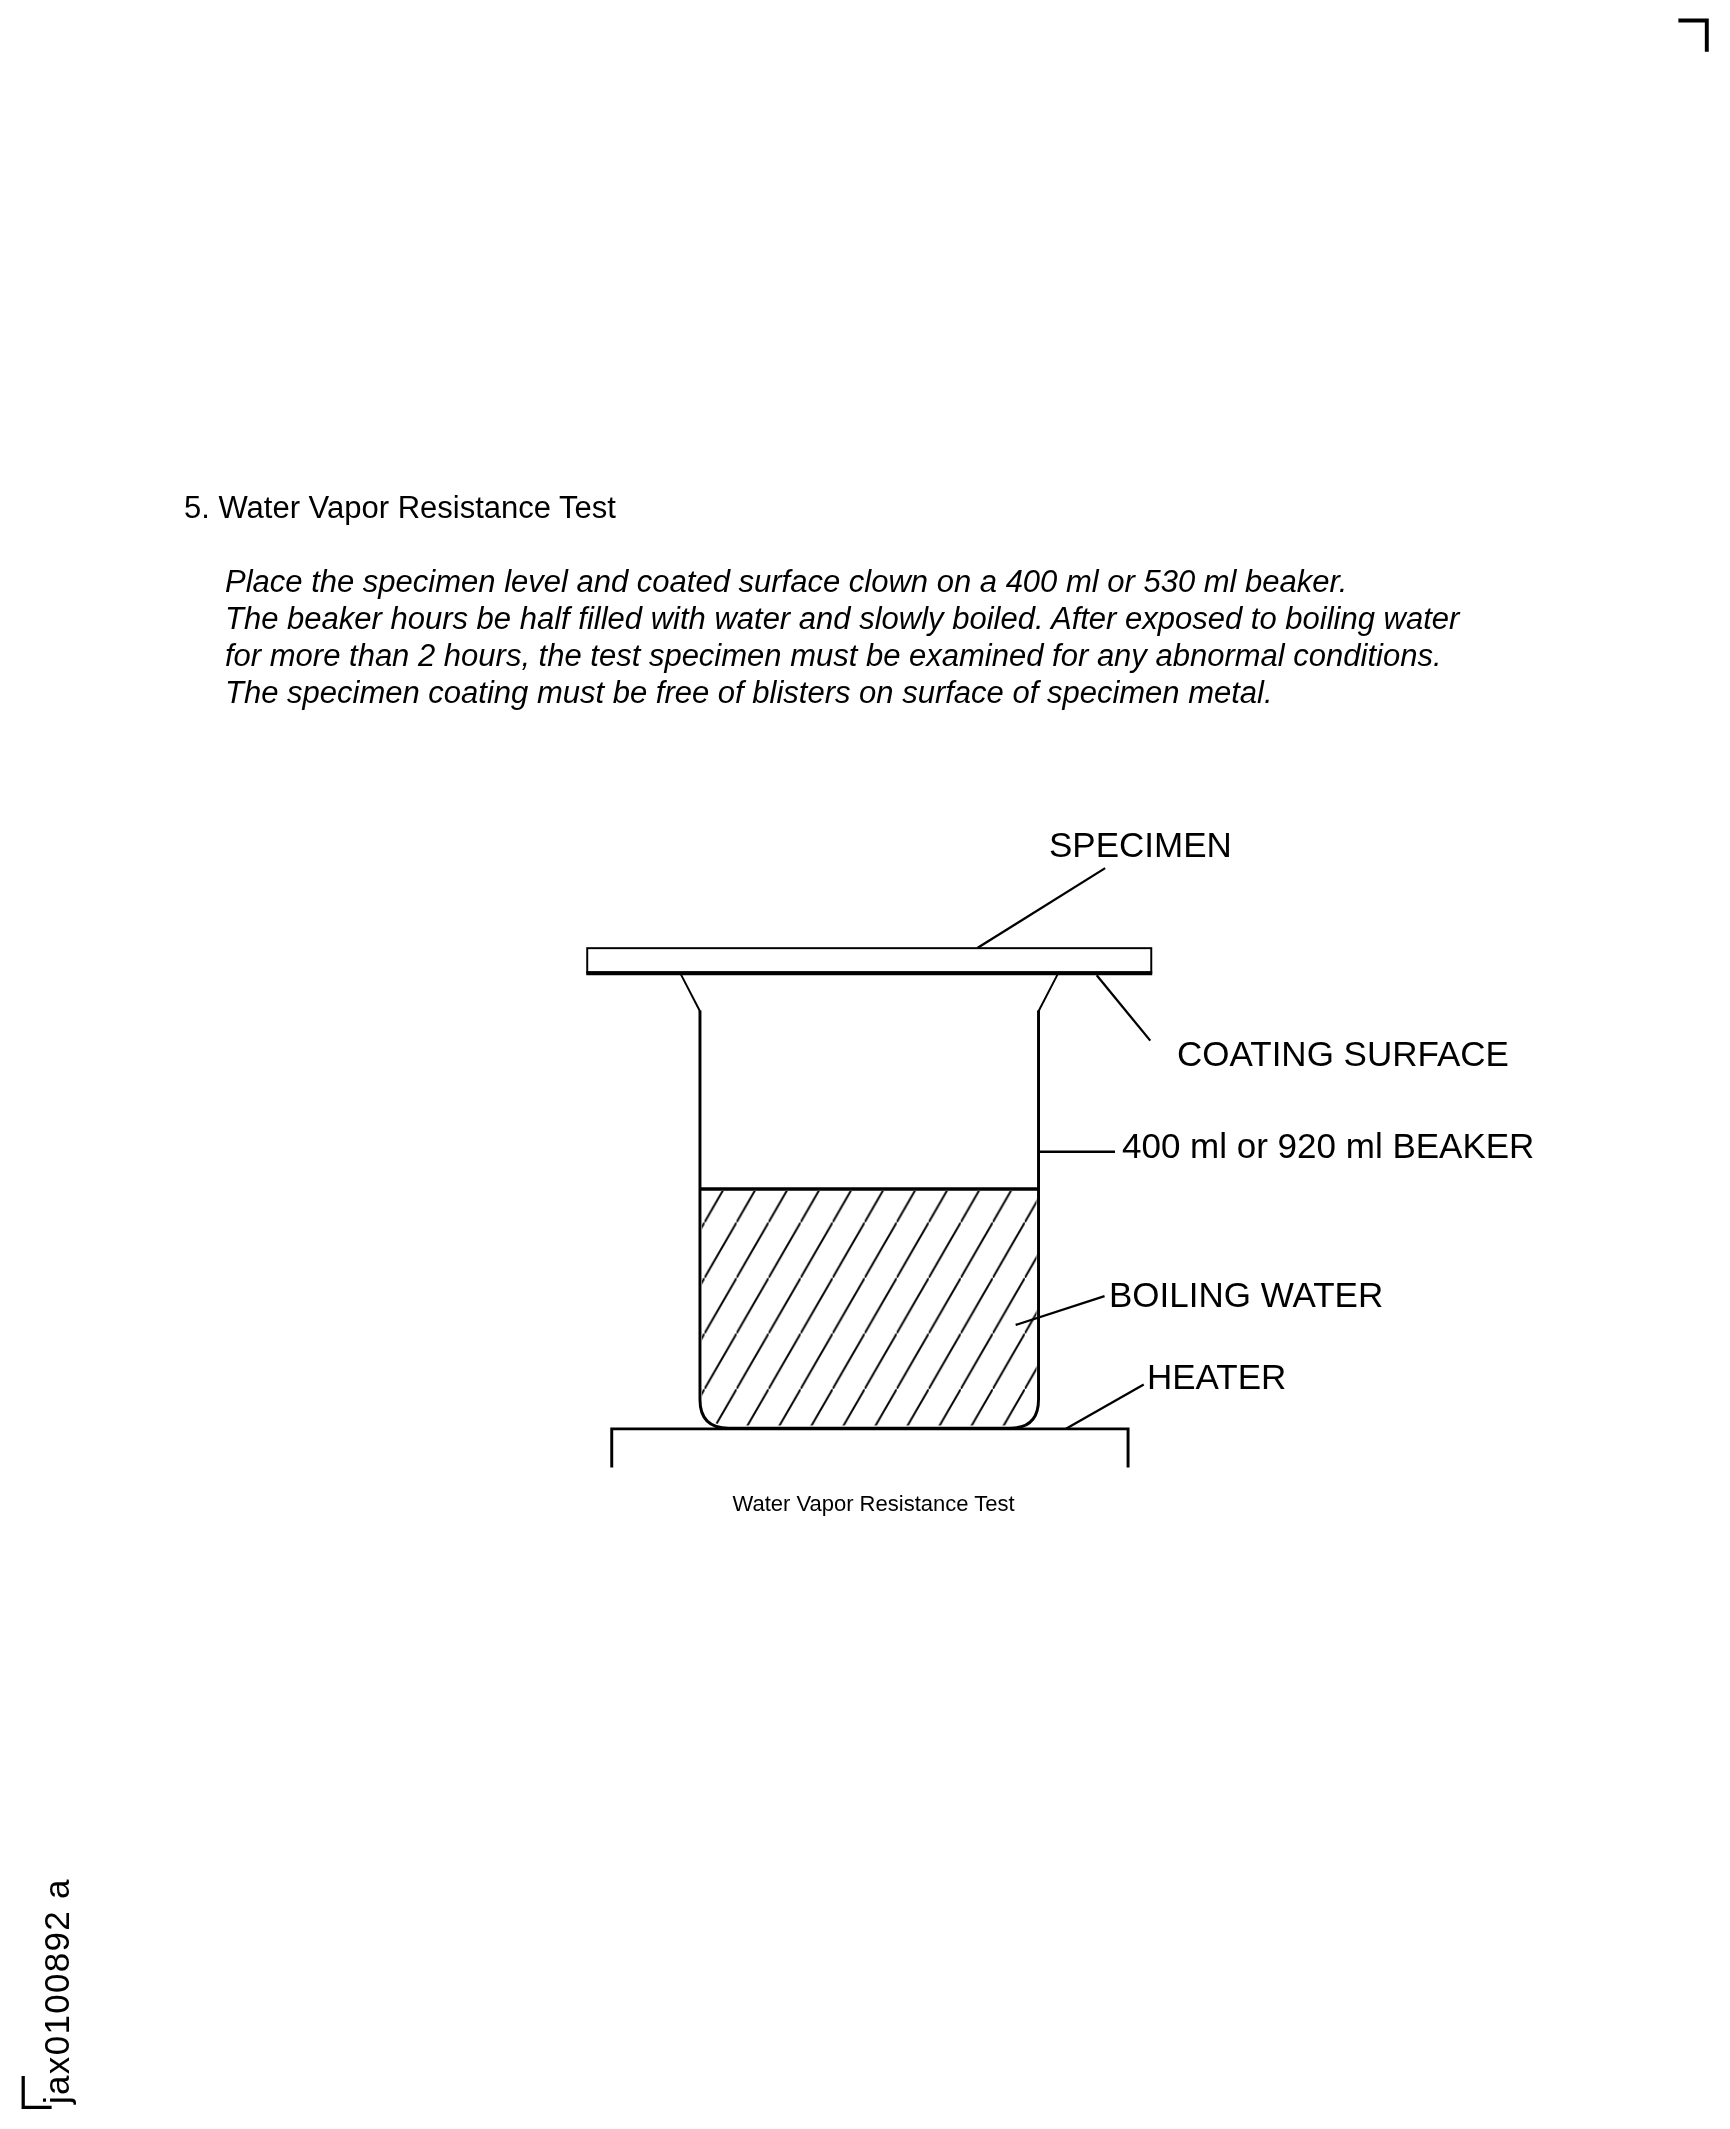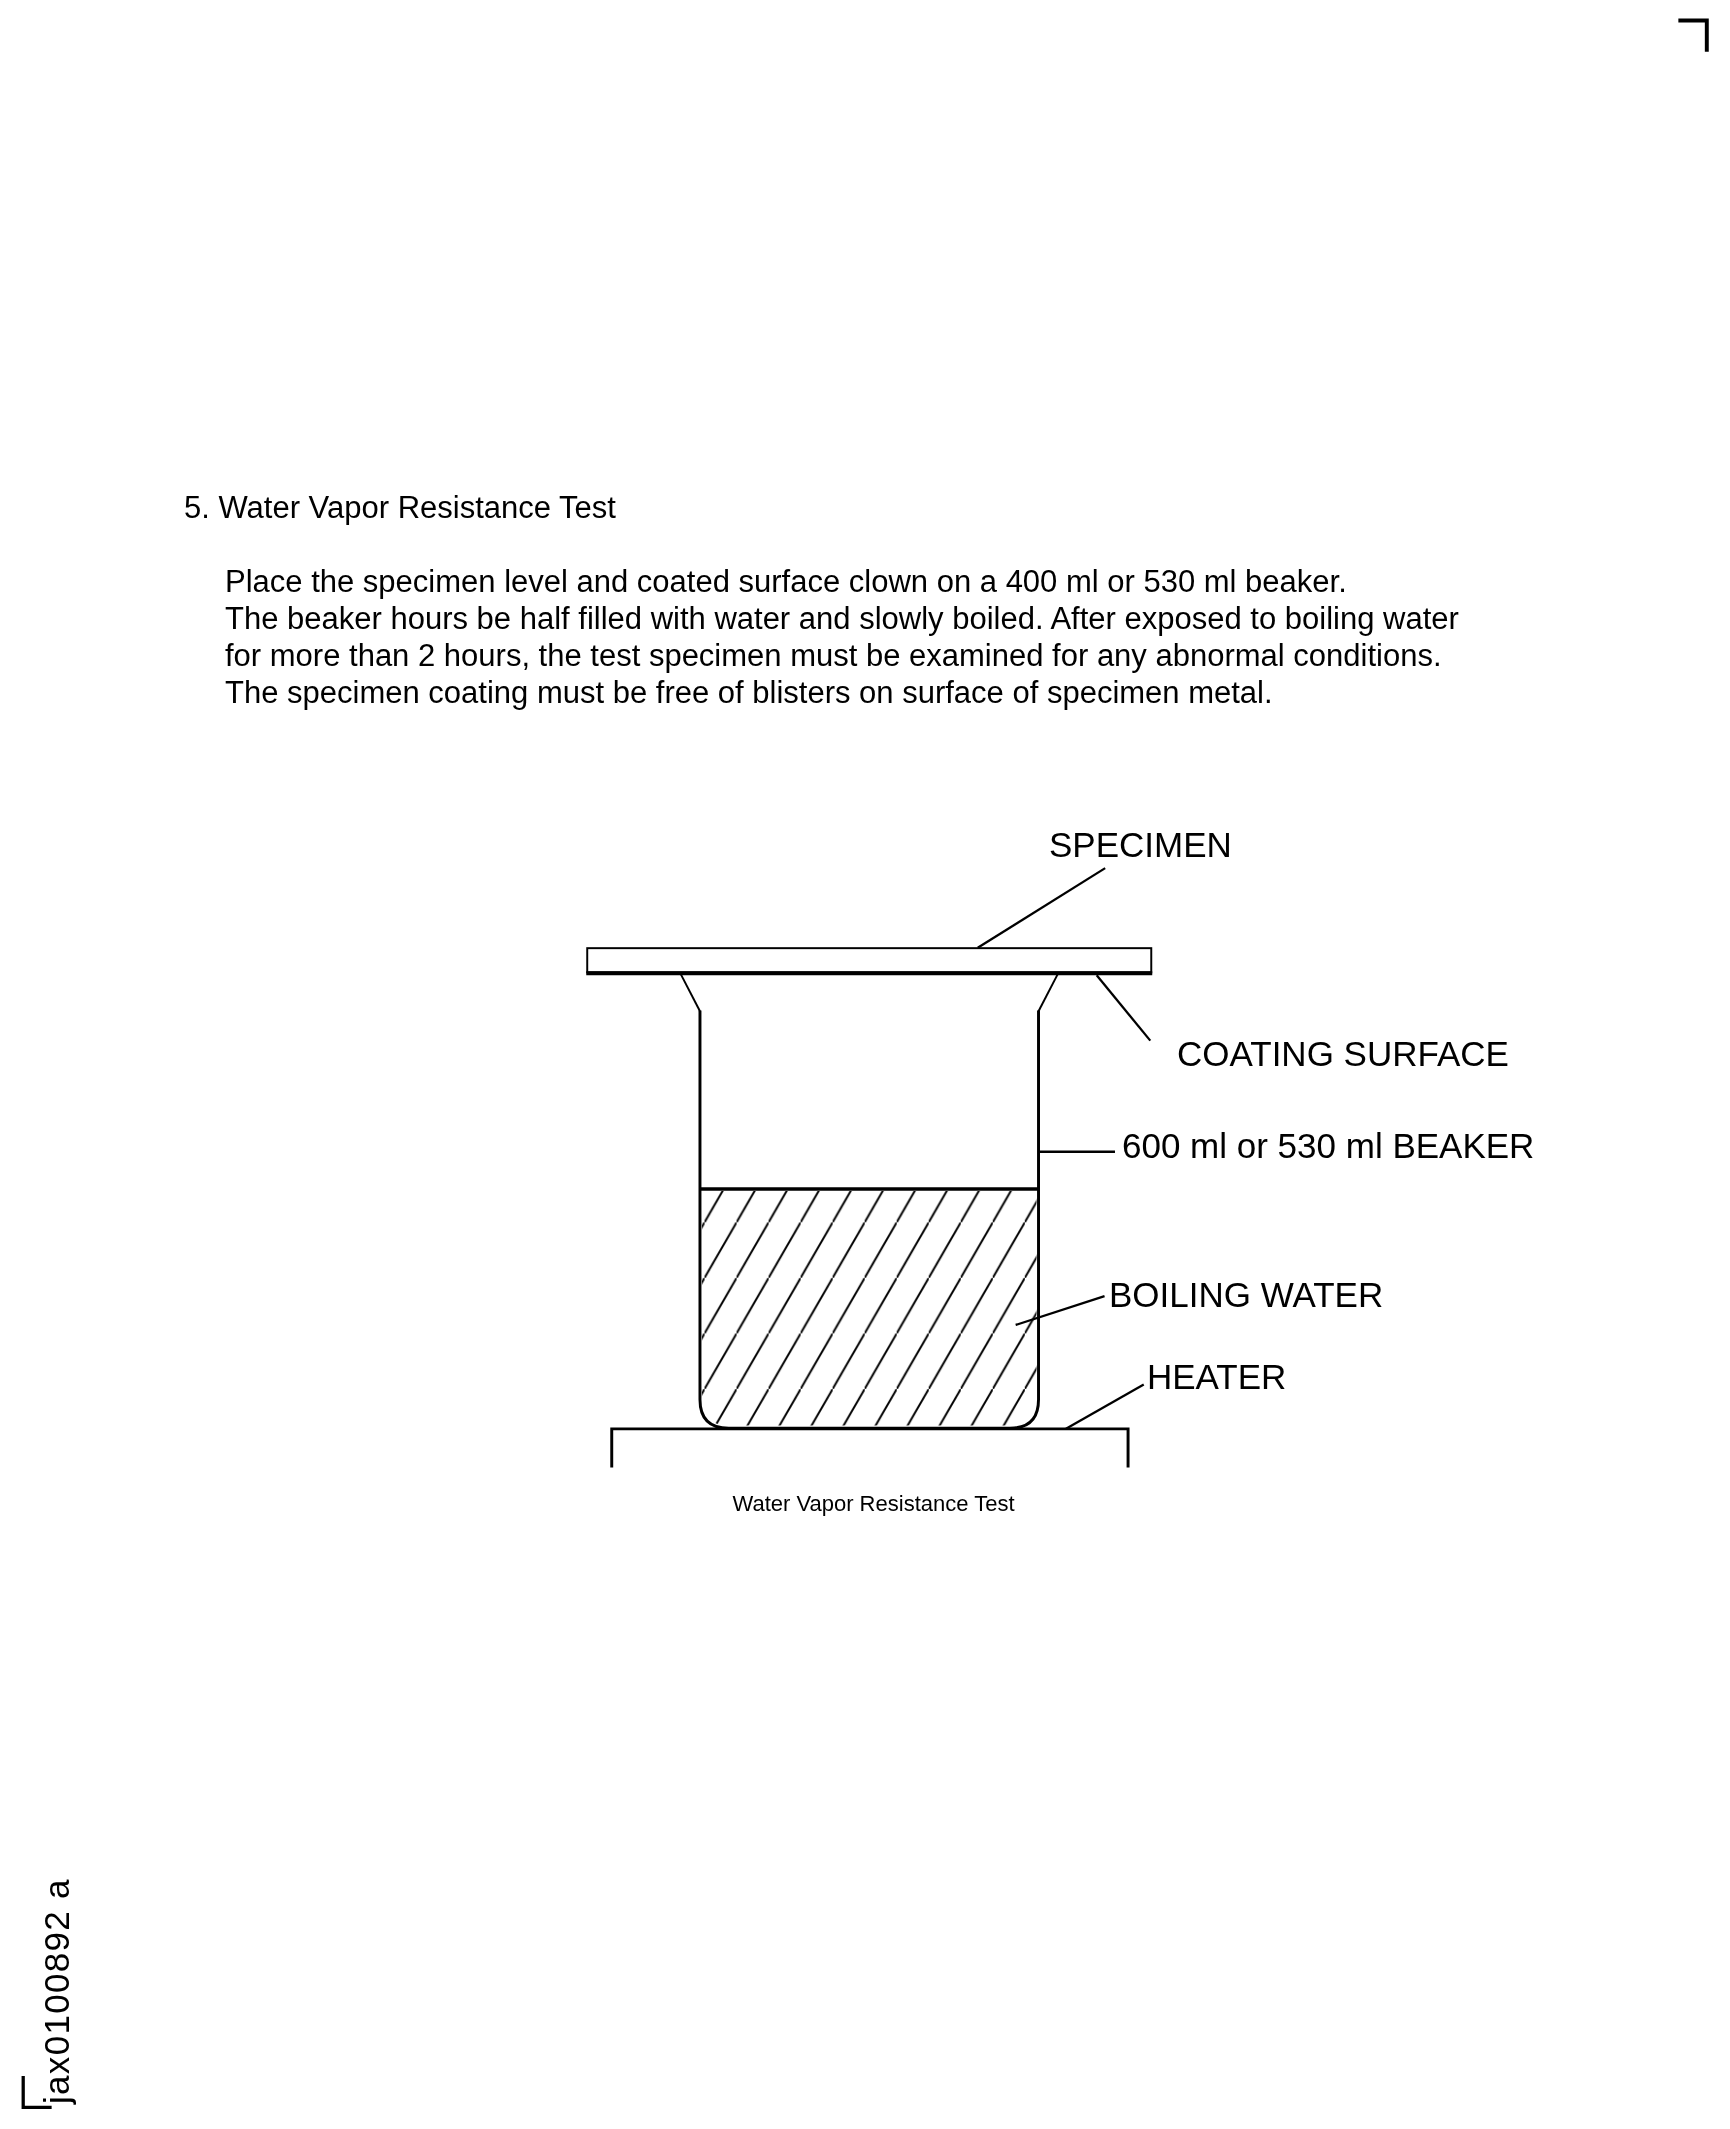--- a/index.html
+++ b/index.html
@@ -30,20 +30,21 @@
   }
   .heading {
     left: 184px; top: 489px;
     font-size: 31px;
     line-height: 37px;
   }
   .paragraph {
     left: 225px; top: 563px;
     font-size: 31px;
     line-height: 37px;
+    font-style: italic;
   }
   .fig-label {
     font-size: 35px;
     line-height: 33px;
   }
   .lbl-specimen { left: 1049px; top: 828px; }
   .lbl-coating  { left: 1153px; top: 1037px; margin-left: 24px; }
   .lbl-beaker   { left: 1122px; top: 1129px; }
   .lbl-boiling  { left: 1109px; top: 1278px; }
   .lbl-heater   { left: 1147px; top: 1360px; }
@@ -102,21 +103,21 @@
 
   <div class="txt paragraph">
     <div>Place the specimen level and coated surface clown on a 400 ml or 530 ml beaker.</div>
     <div>The beaker hours be half filled with water and slowly boiled. After exposed to boiling water</div>
     <div>for more than 2 hours, the test specimen must be examined for any abnormal conditions.</div>
     <div>The specimen coating must be free of blisters on surface of specimen metal.</div>
   </div>
 
   <div class="txt fig-label lbl-specimen">SPECIMEN</div>
   <div class="txt fig-label lbl-coating">COATING SURFACE</div>
-  <div class="txt fig-label lbl-beaker">600 ml or 530 ml BEAKER</div>
+  <div class="txt fig-label lbl-beaker">400 ml or 920 ml BEAKER</div>
   <div class="txt fig-label lbl-boiling">BOILING WATER</div>
   <div class="txt fig-label lbl-heater">HEATER</div>
 
   <div class="txt fig-caption">Water Vapor Resistance Test</div>
 
   <div class="txt margin-stamp">jax0100892 a</div>
 
 </div>
 
 

